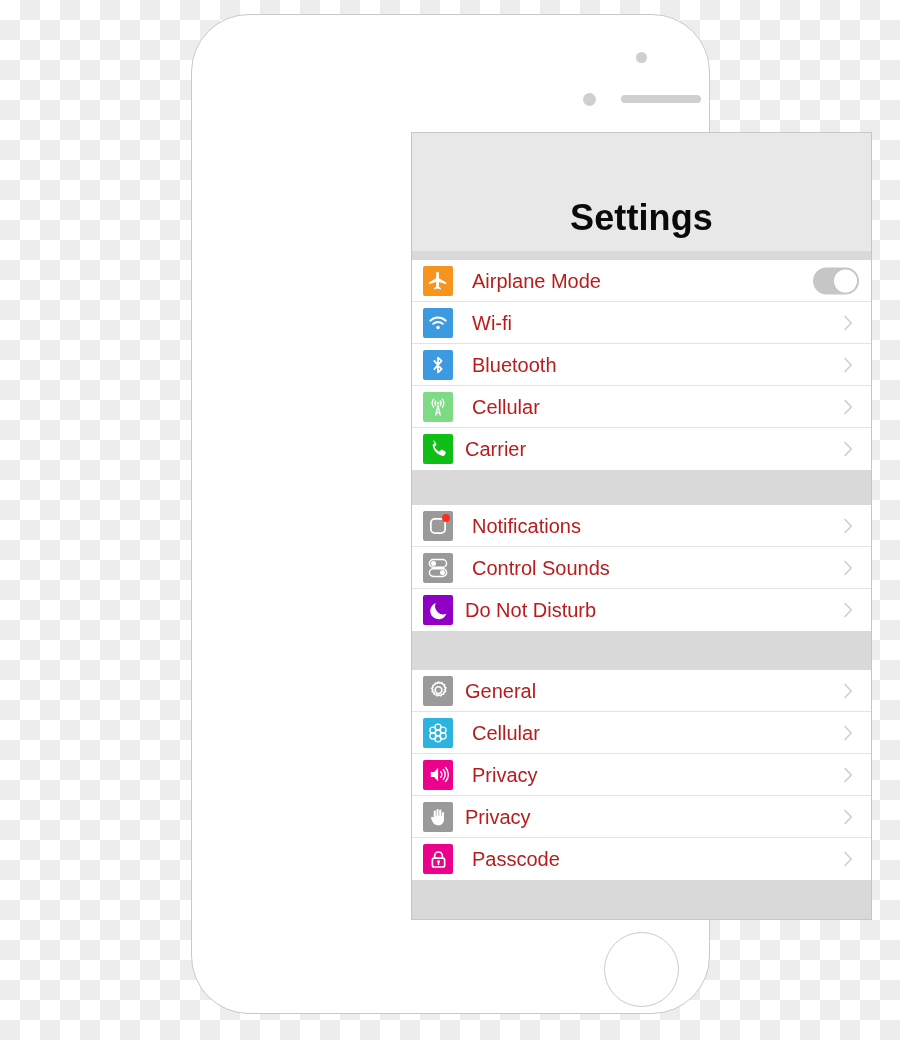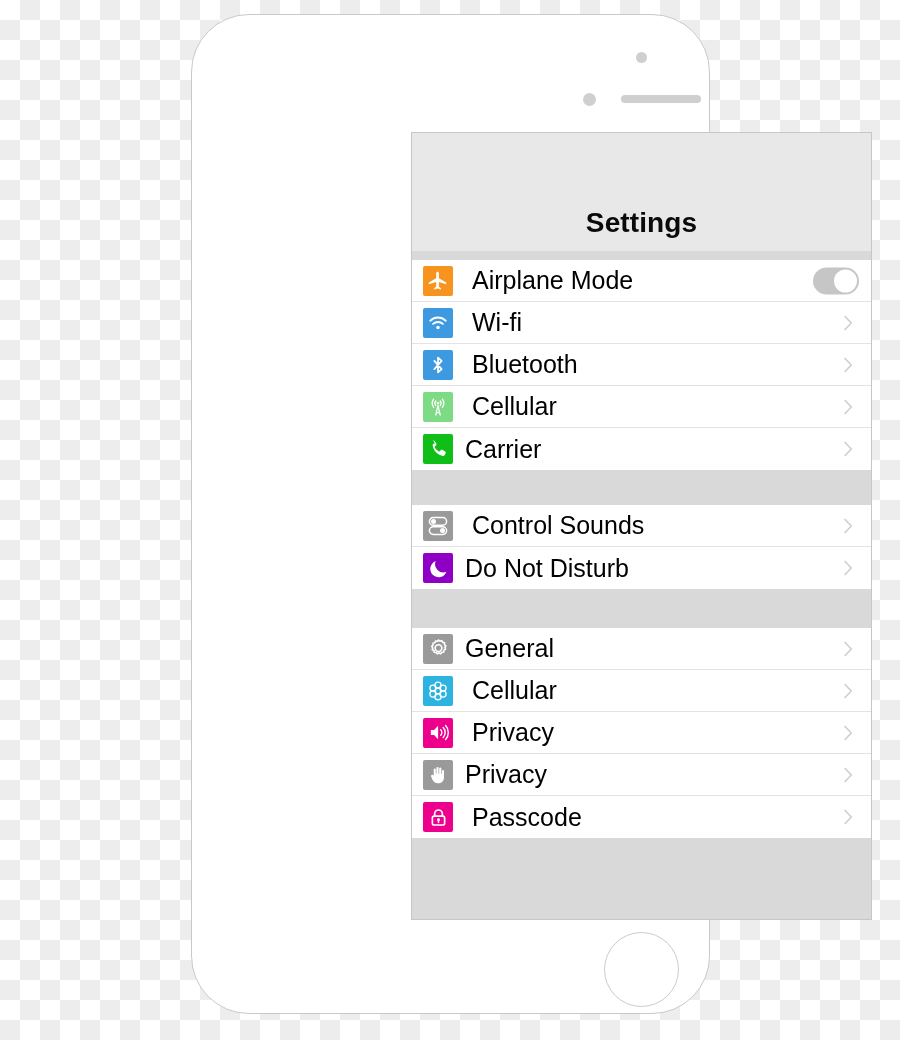--- a/index.html
+++ b/index.html
@@ -88,21 +88,21 @@
     height: 118px;
     background: #e8e8e8;
     position: relative;
   }
   #page-title {
     position: absolute;
     left: 0;
     right: 0;
     bottom: 12px;
     text-align: center;
-    font-size: 28px;
+    font-size: 36px;
     font-weight: bold;
     color: #0a0a0a;
     letter-spacing: 0.1px;
   }
 
   .group-gap {
     background: #d9d9d9;
   }
   .gap-1 { height: 9px; }
   .gap-2 { height: 35px; }
@@ -135,22 +135,22 @@
     display: flex;
     align-items: center;
     justify-content: center;
     position: relative;
     box-sizing: border-box;
   }
   .row-icon svg { display: block; }
 
   .row-label {
     margin-left: 19px;
-    font-size: 25px;
-    color: #000000;
+    font-size: 20px;
+    color: #b91c1c;
     line-height: 1;
     white-space: nowrap;
   }
   .row-label.indented { margin-left: 12px; }
 
   .chevron {
     position: absolute;
     right: 16px;
     top: 50%;
     transform: translateY(-50%);
@@ -288,20 +288,34 @@
               <path fill="none" stroke="#cfcfcf" stroke-width="1.7" stroke-linecap="round" stroke-linejoin="round" d="M3 3.5L9.3 10 3 16.5"></path>
             </svg>
           </div>
         </div>
       </div>
 
     <div class="group-gap gap-2"></div>
 
     <div class="settings-group" id="group-1">
         <div class="settings-row">
+          <div class="row-icon ic-notif">
+            <svg width="22" height="22" viewBox="0 0 24 24">
+              <rect x="4.2" y="4.2" width="15.6" height="15.6" rx="4.4" fill="none" stroke="#fff" stroke-width="1.9"></rect>
+            </svg>
+            <span class="notif-badge" style="background: rgb(255, 45, 32);"></span>
+          </div>
+          <span class="row-label">Notifications</span>
+          <div class="chevron">
+            <svg width="13" height="20" viewBox="0 0 13 20">
+              <path fill="none" stroke="#cfcfcf" stroke-width="1.7" stroke-linecap="round" stroke-linejoin="round" d="M3 3.5L9.3 10 3 16.5"></path>
+            </svg>
+          </div>
+        </div>
+        <div class="settings-row">
           <div class="row-icon ic-control">
             <svg width="24" height="24" viewBox="0 0 24 24">
               <rect x="3.4" y="3.6" width="17.2" height="7.6" rx="3.8" fill="none" stroke="#fff" stroke-width="1.5"></rect>
               <circle cx="7.5" cy="7.4" r="2.5" fill="#fff"></circle>
               <rect x="3.4" y="12.8" width="17.2" height="7.6" rx="3.8" fill="none" stroke="#fff" stroke-width="1.5"></rect>
               <circle cx="16.5" cy="16.6" r="2.5" fill="#fff"></circle>
             </svg>
           </div>
           <span class="row-label">Control Sounds</span>
           <div class="chevron">

